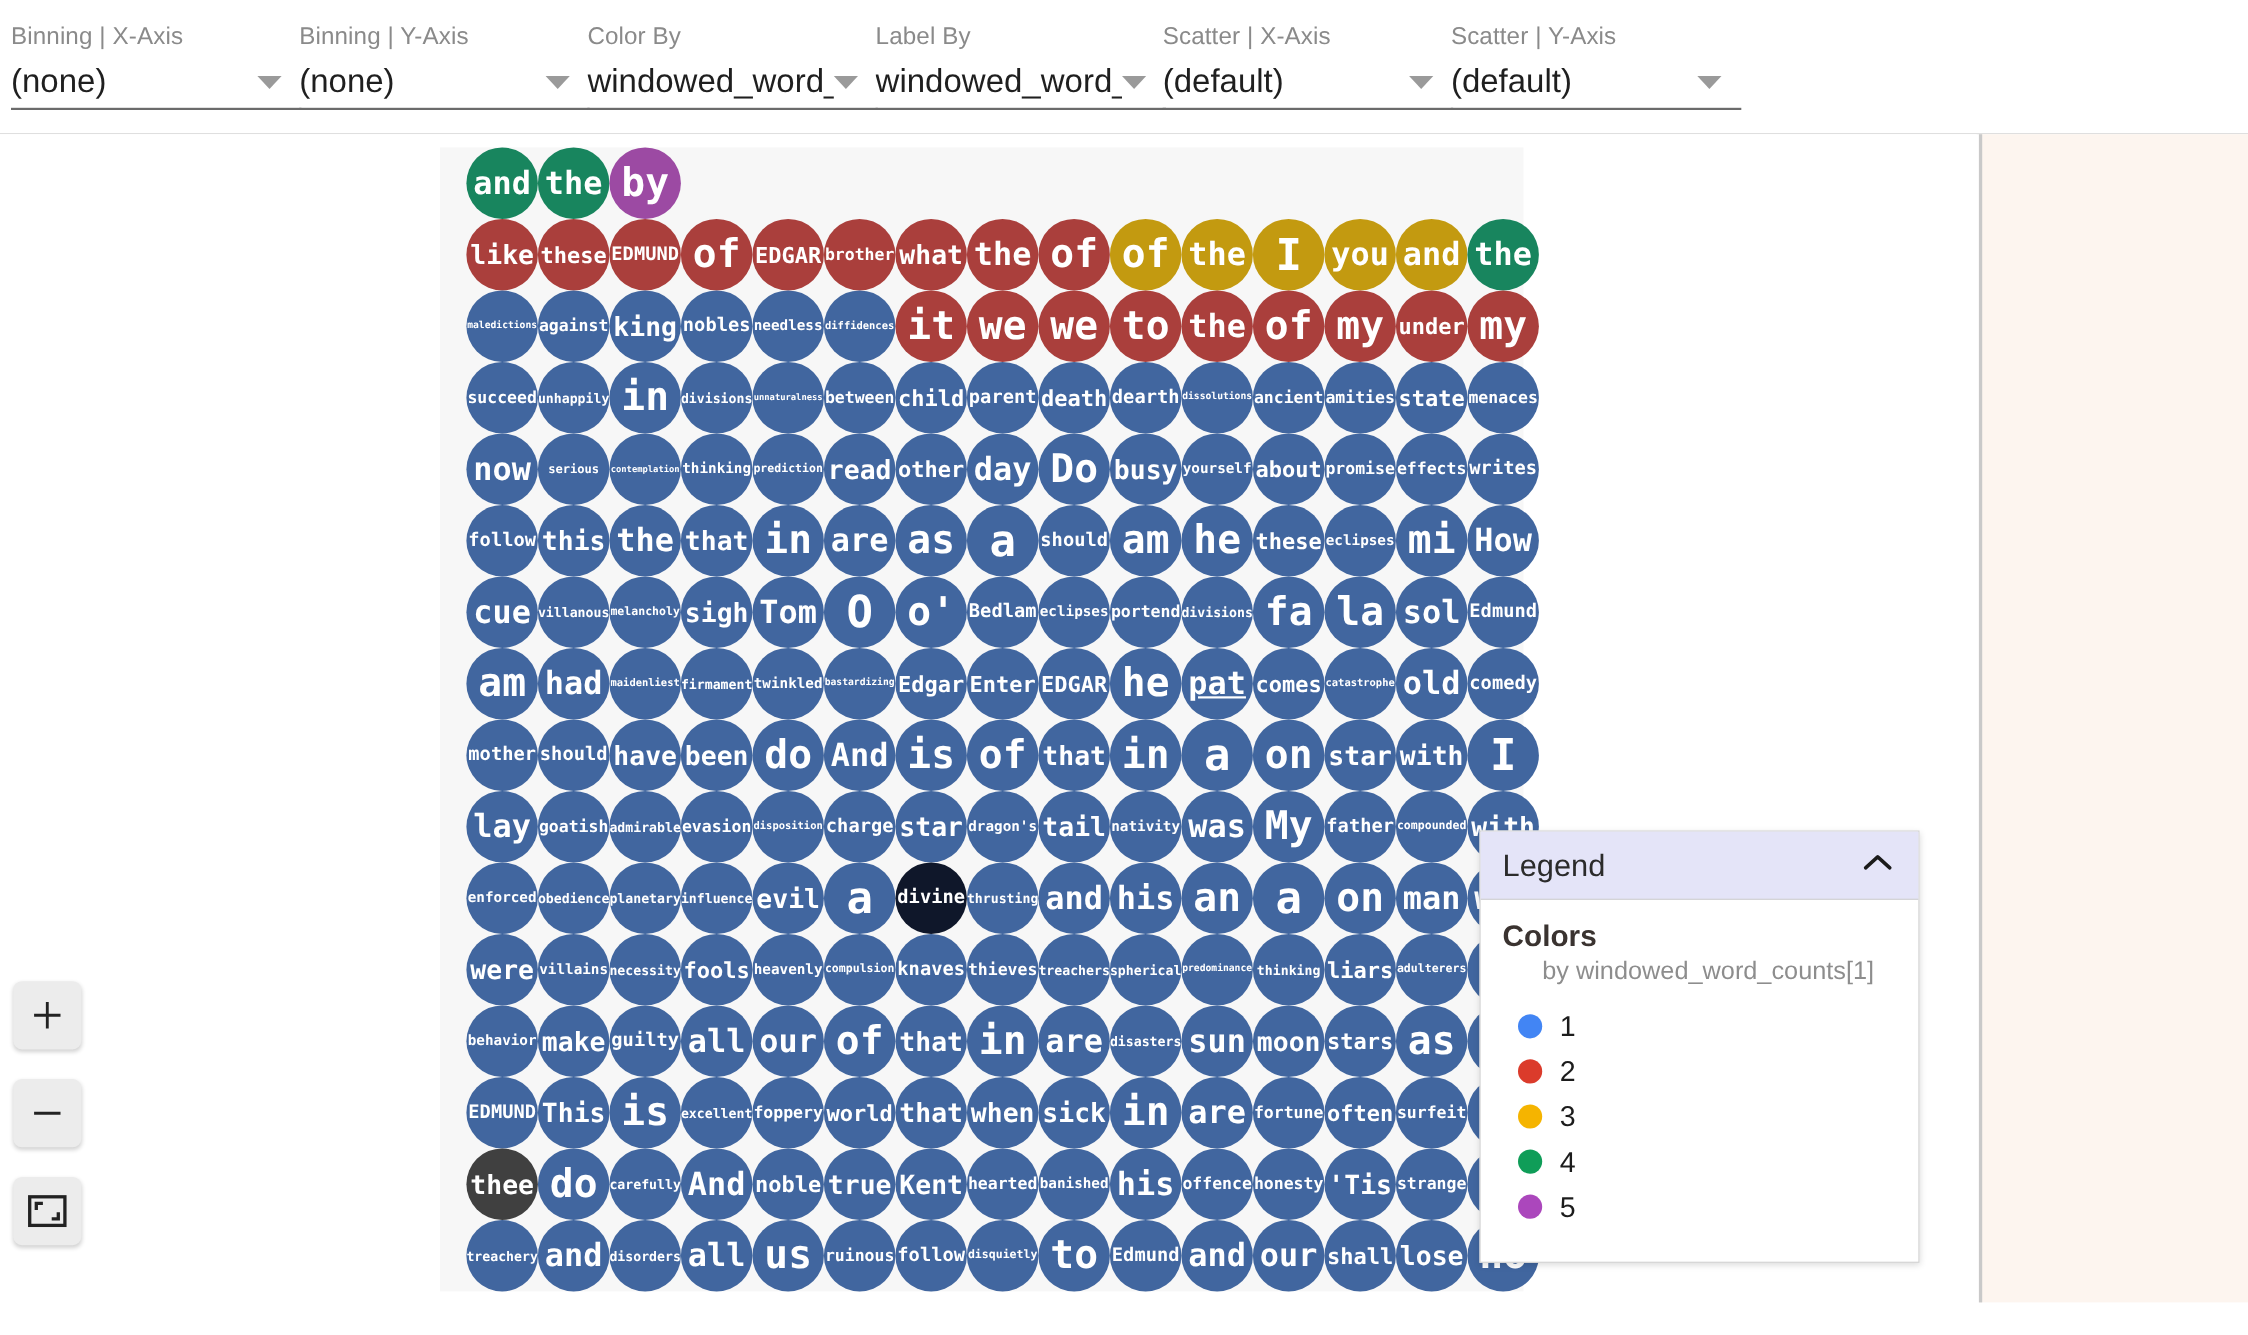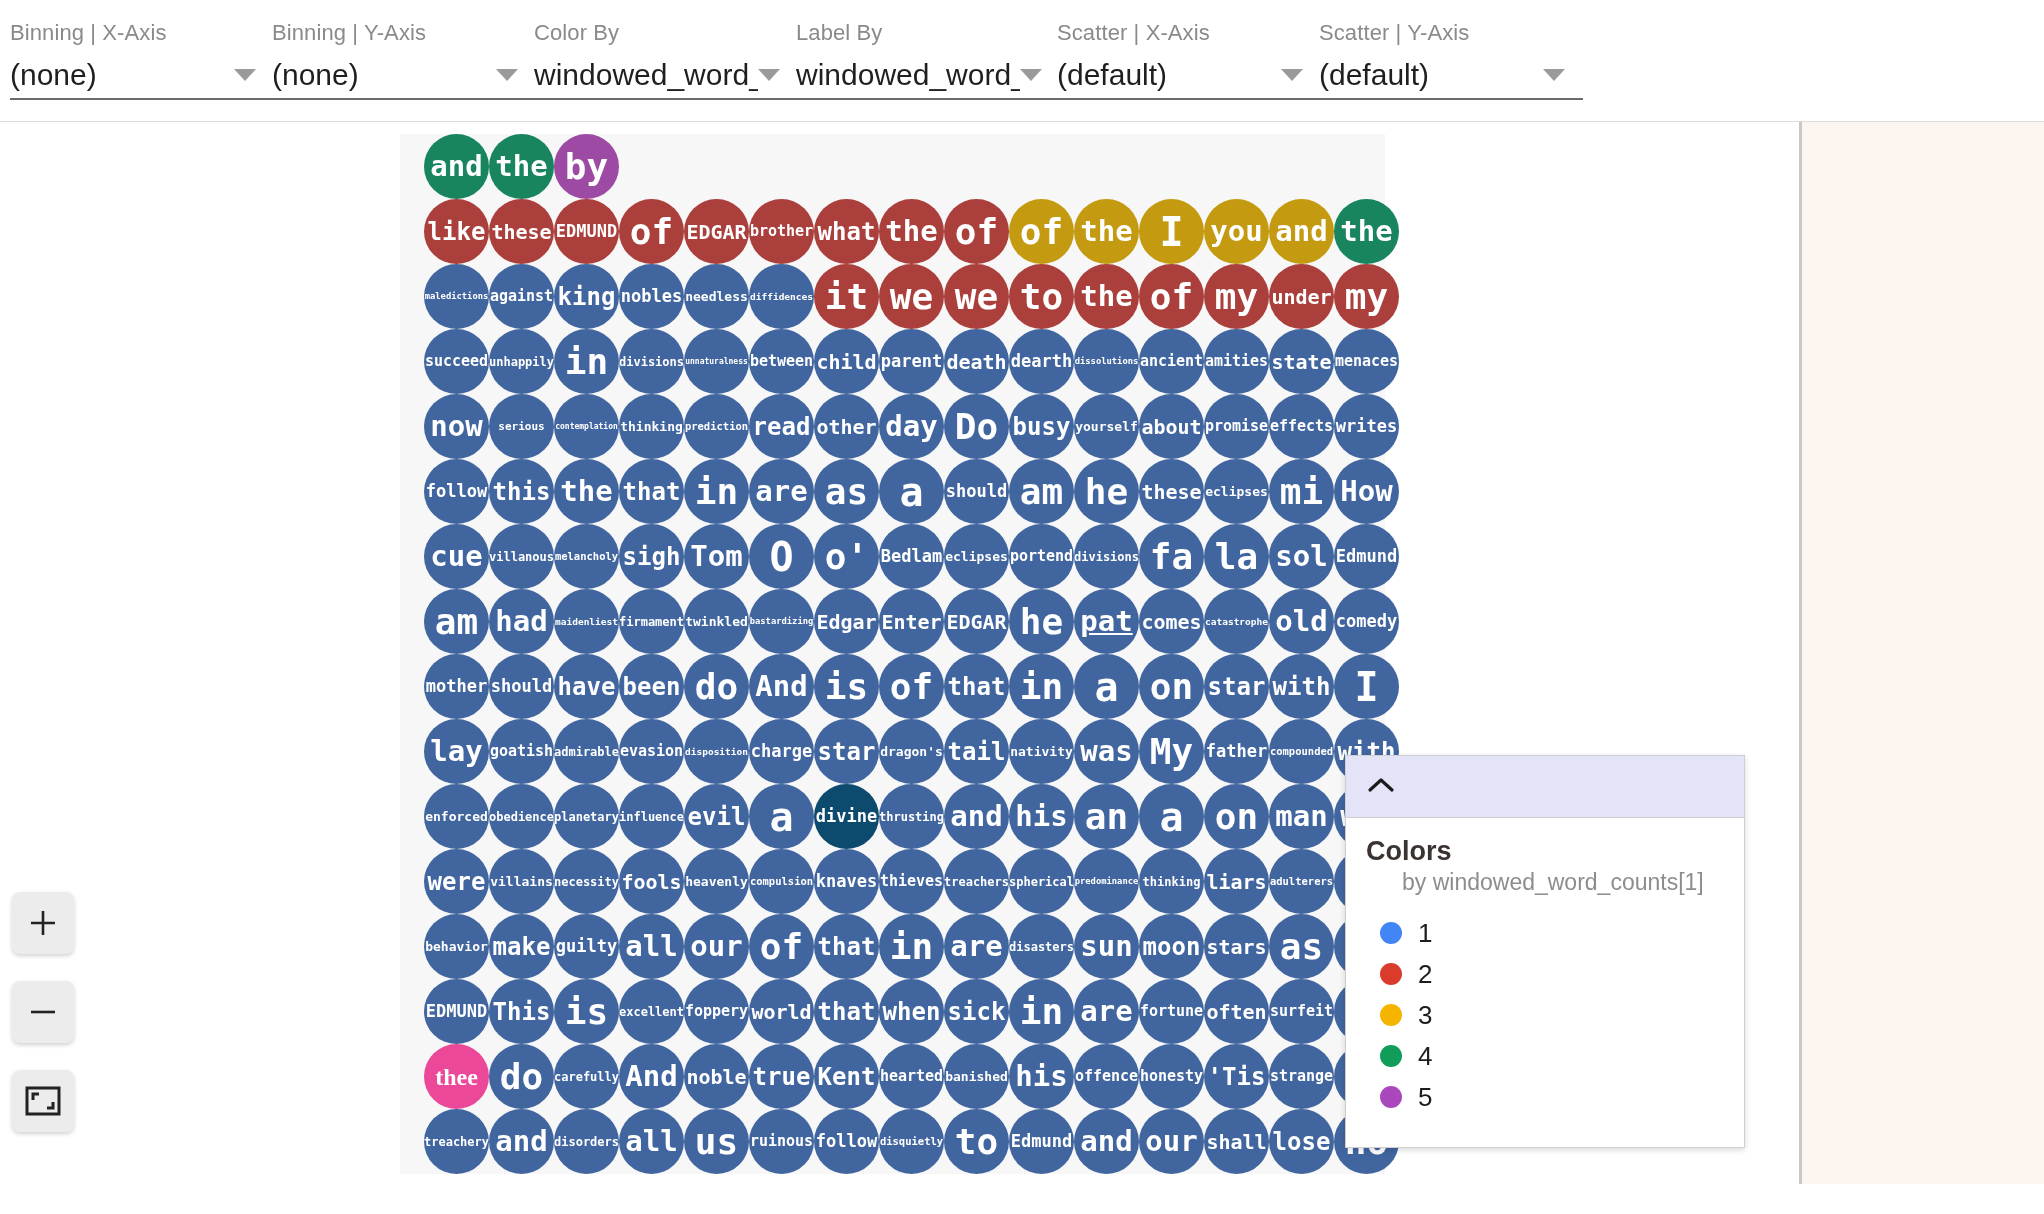--- a/index.html
+++ b/index.html
@@ -392,21 +392,21 @@
         <div class="bub" style="background: rgb(65, 102, 159); font-size: 10.5px;">compounded</div>
         <div class="bub" style="background: rgb(65, 102, 159); font-size: 24px;">with</div>
       </div>
       <div class="brow">
         <div class="bub" style="background: rgb(65, 102, 159); font-size: 13px;">enforced</div>
         <div class="bub" style="background: rgb(65, 102, 159); font-size: 12px;">obedience</div>
         <div class="bub" style="background: rgb(65, 102, 159); font-size: 12px;">planetary</div>
         <div class="bub" style="background: rgb(65, 102, 159); font-size: 12px;">influence</div>
         <div class="bub" style="background: rgb(65, 102, 159); font-size: 24px;">evil</div>
         <div class="bub" style="background: rgb(65, 102, 159); font-size: 40px;">a</div>
-        <div class="bub" style="background: #0c4a6e; font-size: 17px;">divine</div>
+        <div class="bub" style="background: #0f172a; font-size: 17px;">divine</div>
         <div class="bub" style="background: rgb(65, 102, 159); font-size: 12px;">thrusting</div>
         <div class="bub" style="background: rgb(65, 102, 159); font-size: 29px;">and</div>
         <div class="bub" style="background: rgb(65, 102, 159); font-size: 29px;">his</div>
         <div class="bub" style="background: rgb(65, 102, 159); font-size: 36px;">an</div>
         <div class="bub" style="background: rgb(65, 102, 159); font-size: 40px;">a</div>
         <div class="bub" style="background: rgb(65, 102, 159); font-size: 36px;">on</div>
         <div class="bub" style="background: rgb(65, 102, 159); font-size: 29px;">man</div>
         <div class="bub" style="background: rgb(65, 102, 159); font-size: 29px;">who</div>
       </div>
       <div class="brow">
@@ -454,21 +454,21 @@
         <div class="bub" style="background: rgb(65, 102, 159); font-size: 24px;">when</div>
         <div class="bub" style="background: rgb(65, 102, 159); font-size: 24px;">sick</div>
         <div class="bub" style="background: rgb(65, 102, 159); font-size: 36px;">in</div>
         <div class="bub" style="background: rgb(65, 102, 159); font-size: 29px;">are</div>
         <div class="bub" style="background: rgb(65, 102, 159); font-size: 15px;">fortune</div>
         <div class="bub" style="background: rgb(65, 102, 159); font-size: 20px;">often</div>
         <div class="bub" style="background: rgb(65, 102, 159); font-size: 15px;">surfeit</div>
         <div class="bub" style="background: rgb(65, 102, 159); font-size: 40px;">o</div>
       </div>
       <div class="brow">
-        <div class="bub" style="background: #ec4899; font-size: 24px; font-family: Liberation Serif, serif;">thee</div>
+        <div class="bub" style="background: #404040; font-size: 24px;">thee</div>
         <div class="bub" style="background: rgb(65, 102, 159); font-size: 36px;">do</div>
         <div class="bub" style="background: rgb(65, 102, 159); font-size: 12px;">carefully</div>
         <div class="bub" style="background: rgb(65, 102, 159); font-size: 29px;">And</div>
         <div class="bub" style="background: rgb(65, 102, 159); font-size: 20px;">noble</div>
         <div class="bub" style="background: rgb(65, 102, 159); font-size: 24px;">true</div>
         <div class="bub" style="background: rgb(65, 102, 159); font-size: 24px;">Kent</div>
         <div class="bub" style="background: rgb(65, 102, 159); font-size: 15px;">hearted</div>
         <div class="bub" style="background: rgb(65, 102, 159); font-size: 13px;">banished</div>
         <div class="bub" style="background: rgb(65, 102, 159); font-size: 29px;">his</div>
         <div class="bub" style="background: rgb(65, 102, 159); font-size: 15px;">offence</div>
@@ -520,20 +520,21 @@
         </svg>
       </span>
     </div>
   </div>
 </div>
 
 <div class="right-panel"></div>
 
 <div class="legend">
   <div class="legend-head">
+    <span class="legend-title">Legend</span>
     <span>
       <svg width="30" height="20" viewBox="0 0 30 20">
           <path d="M4 15 L15 5 L26 15" fill="none" stroke="#1b1b1b" stroke-width="3.2" stroke-linecap="round" stroke-linejoin="round"></path>
         </svg>
     </span>
   </div>
   <div class="legend-body">
     <div class="legend-section-title">Colors</div>
     <div class="legend-sub">by windowed_word_counts[1]</div>
     <div id="legend-items">

